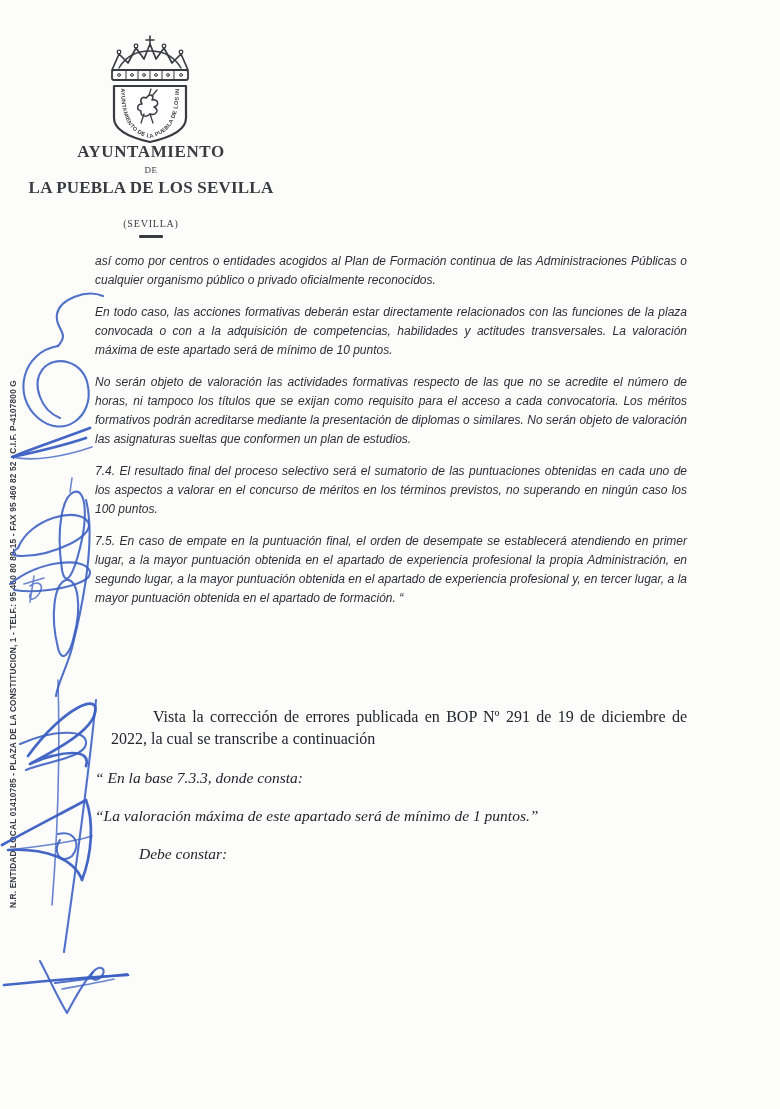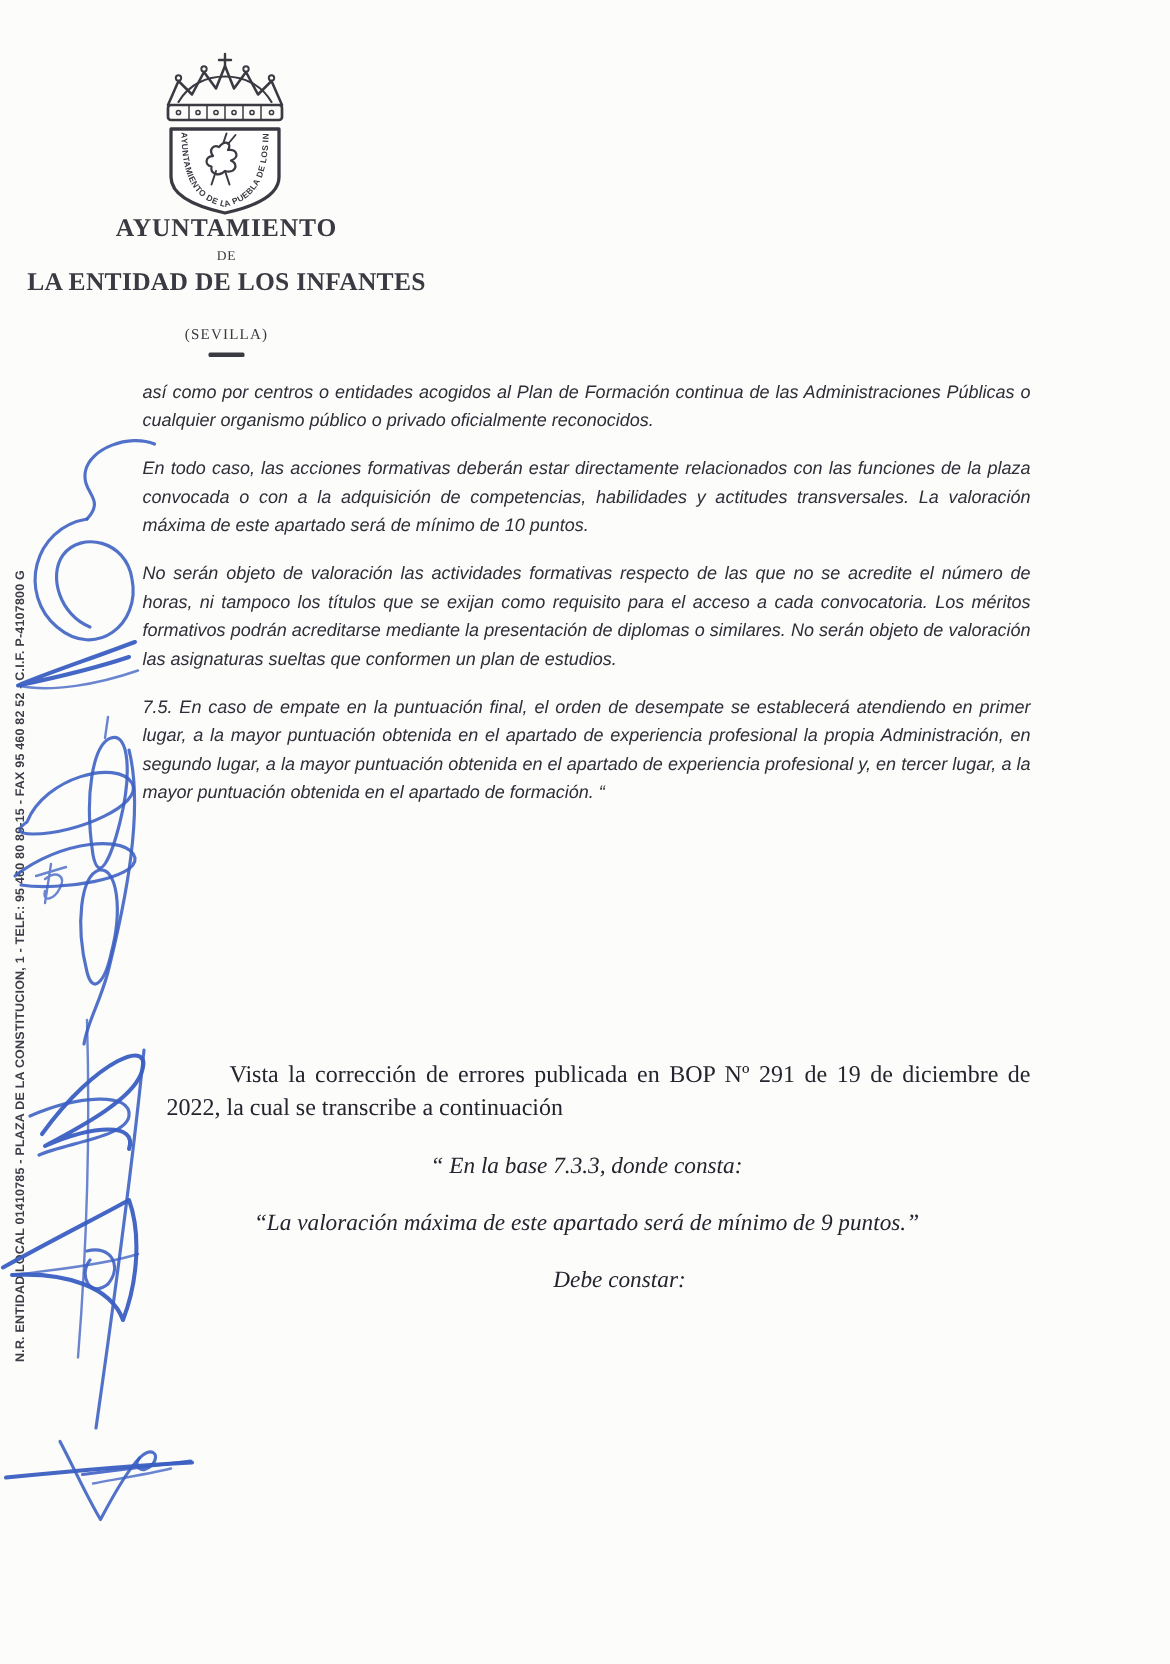--- a/index.html
+++ b/index.html
@@ -39,21 +39,21 @@
   
   .sans-block{position:absolute;left:95px;top:252px;width:592px;}
   .sans-block p{
     font-style:italic;font-size:12px;line-height:19px;
     text-align:justify;color:var(--ink);
     margin-bottom:13px;
   }
   .serif-block{position:absolute;left:95px;top:706px;width:592px;
        font-family:"Liberation Serif",serif;color:var(--serif-ink);}
   .serif-intro{font-size:16px;line-height:22px;text-indent:42px;text-align:justify;padding-left:16px;}
-  .serif-q{font-style:italic;font-size:15.5px;line-height:21px;margin-top:17px;text-align:center;}
+  .serif-q{font-style:italic;font-size:15.5px;line-height:21px;margin-top:17px;}
   .serif-indent{padding-left:44px;}
   
   .signature{position:absolute;left:0;top:0;width:780px;height:1109px;pointer-events:none;}
   .sig{fill:none;stroke:var(--signature-blue);stroke-linecap:round;stroke-linejoin:round;}
   .sig-thin{stroke-width:1.6;opacity:.75;}
   .sig-mid{stroke-width:2.1;opacity:.88;}
   .sig-thick{stroke-width:2.7;opacity:.95;}
 </style>
 </head>
 <body>
@@ -91,38 +91,39 @@
 
     <g>
       <path class="crest-stroke" style="stroke-width:1.5" d="M60,64 C64,59 69,61 66,66 C72,65 74,71 68,73 C74,76 70,82 64,80 C60,84 54,82 55,77 C50,76 51,70 56,70 C53,66 56,62 60,64"></path>
       <path class="crest-stroke" style="stroke-width:1.3" d="M58,80 L55,89 M64,80 L67,89 M66,62 L71,56 M63,61 L65,55"></path>
     </g>
   </svg>
 
   <div class="org">
     <div class="org-l1">AYUNTAMIENTO</div>
     <div class="org-l2">DE</div>
-    <div class="org-l3">LA ENTIDAD DE LOS INFANTES</div>
+    <div class="org-l3">LA PUEBLA DE LOS SEVILLA</div>
     <div class="org-l4">(SEVILLA)</div>
     <div class="org-rule"></div>
   </div>
 
   <div class="margin-id">N.R. ENTIDAD LOCAL 01410785 - PLAZA DE LA CONSTITUCION, 1 - TELF.: 95 460 80 89-15 - FAX 95 460 82 52 - C.I.F. P-4107800 G</div>
 
   <div class="sans-block">
     <p>así como por centros o entidades acogidos al Plan de Formación continua de las Administraciones Públicas o cualquier organismo público o privado oficialmente reconocidos.</p>
     <p>En todo caso, las acciones formativas deberán estar directamente relacionados con las funciones de la plaza convocada o con a la adquisición de competencias, habilidades y actitudes transversales. La valoración máxima de este apartado será de mínimo de 10 puntos.</p>
     <p>No serán objeto de valoración las actividades formativas respecto de las que no se acredite el número de horas, ni tampoco los títulos que se exijan como requisito para el acceso a cada convocatoria. Los méritos formativos podrán acreditarse mediante la presentación de diplomas o similares. No serán objeto de valoración las asignaturas sueltas que conformen un plan de estudios.</p>
+    <p>7.4. El resultado final del proceso selectivo será el sumatorio de las puntuaciones obtenidas en cada uno de los aspectos a valorar en el concurso de méritos en los términos previstos, no superando en ningún caso los 100 puntos.</p>
     <p>7.5. En caso de empate en la puntuación final, el orden de desempate se establecerá atendiendo en primer lugar, a la mayor puntuación obtenida en el apartado de experiencia profesional la propia Administración, en segundo lugar, a la mayor puntuación obtenida en el apartado de experiencia profesional y, en tercer lugar, a la mayor puntuación obtenida en el apartado de formación. “</p>
   </div>
 
   <div class="serif-block">
     <p class="serif-intro">Vista la corrección de errores publicada en BOP Nº 291 de 19 de diciembre de 2022, la cual se transcribe a continuación</p>
     <p class="serif-q">“ En la base 7.3.3, donde consta:</p>
-    <p class="serif-q">“La valoración máxima de este apartado será de mínimo de 9 puntos.”</p>
+    <p class="serif-q">“La valoración máxima de este apartado será de mínimo de 1 puntos.”</p>
     <p class="serif-q serif-indent">Debe constar:</p>
   </div>
 
   <svg class="signature" viewBox="0 0 780 1109">
 
     <path class="sig sig-mid" d="M103,296 C86,289 60,299 57,314 C54,329 71,332 58,346"></path>
 
     <path class="sig sig-mid" d="M58,346 C22,352 12,396 38,418 C64,440 94,416 88,386 C84,360 54,354 42,370 C32,384 40,410 60,418"></path>
 
     <path class="sig sig-thick" d="M90,428 C58,440 28,450 12,457 C36,452 62,446 86,438"></path>

